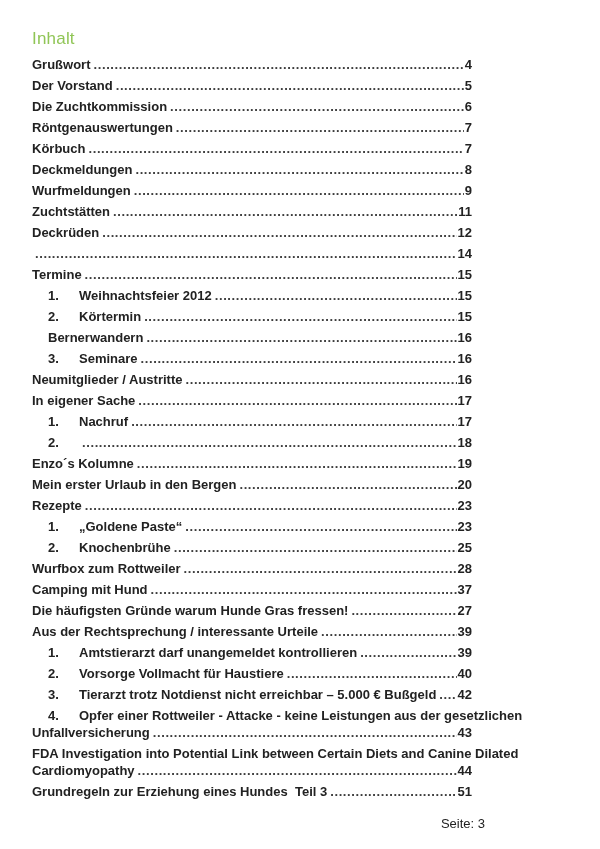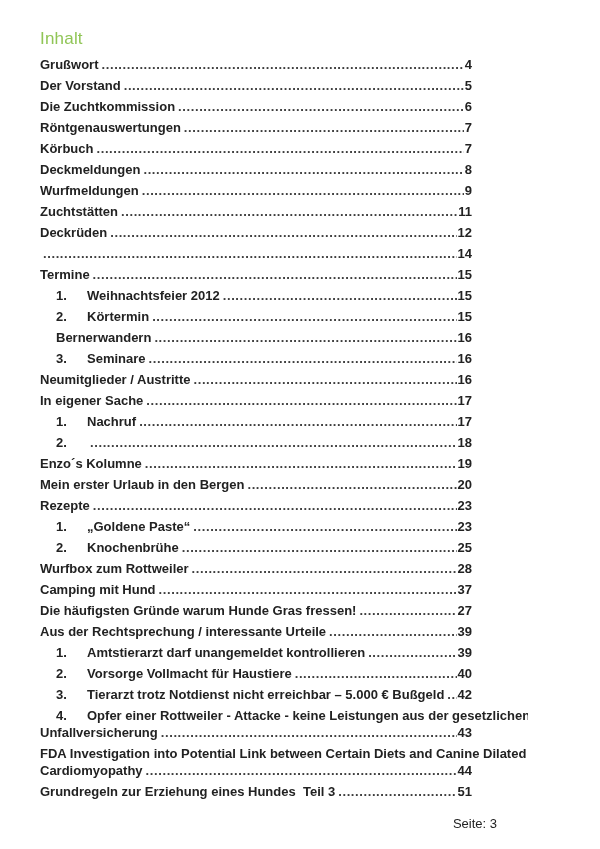--- a/index.html
+++ b/index.html
@@ -1,21 +1,21 @@
 <!DOCTYPE html>
 <html><head>
 <meta charset="utf-8">
 <style>
   html,body{margin:0;padding:0;background:#fff;}
   .page{
     position:relative;
     width:528px;height:849px;
     background:#ffffff;
     box-sizing:border-box;
-    padding:29px 56px 0 40px;
+    padding:29px 56px 0 32px;
     font-family:"Liberation Sans", sans-serif;
     color:#222222;
     overflow:hidden;
   }
   .title{
     margin:0 0 7px 0;
     font-size:17px;
     font-weight:400;
     letter-spacing:0.2px;
     color:#90C556;
@@ -39,21 +39,21 @@
     margin:0 1px 0 3px;
     color:#3c3c3c;
   }
   .leader::after{
     content:"................................................................................................................................................................";
     letter-spacing:0.6px;
   }
   .pagenum{flex:0 0 auto;text-align:right;}
   .footer{
     position:absolute;
-    right:31px;
+    right:43px;
     bottom:18px;
     font-size:13px;
     color:#222222;
   }
 </style>
 </head>
 <body>
 
 <div class="page">
   <h1 class="title" style="color: rgb(144, 197, 86);">Inhalt</h1>

